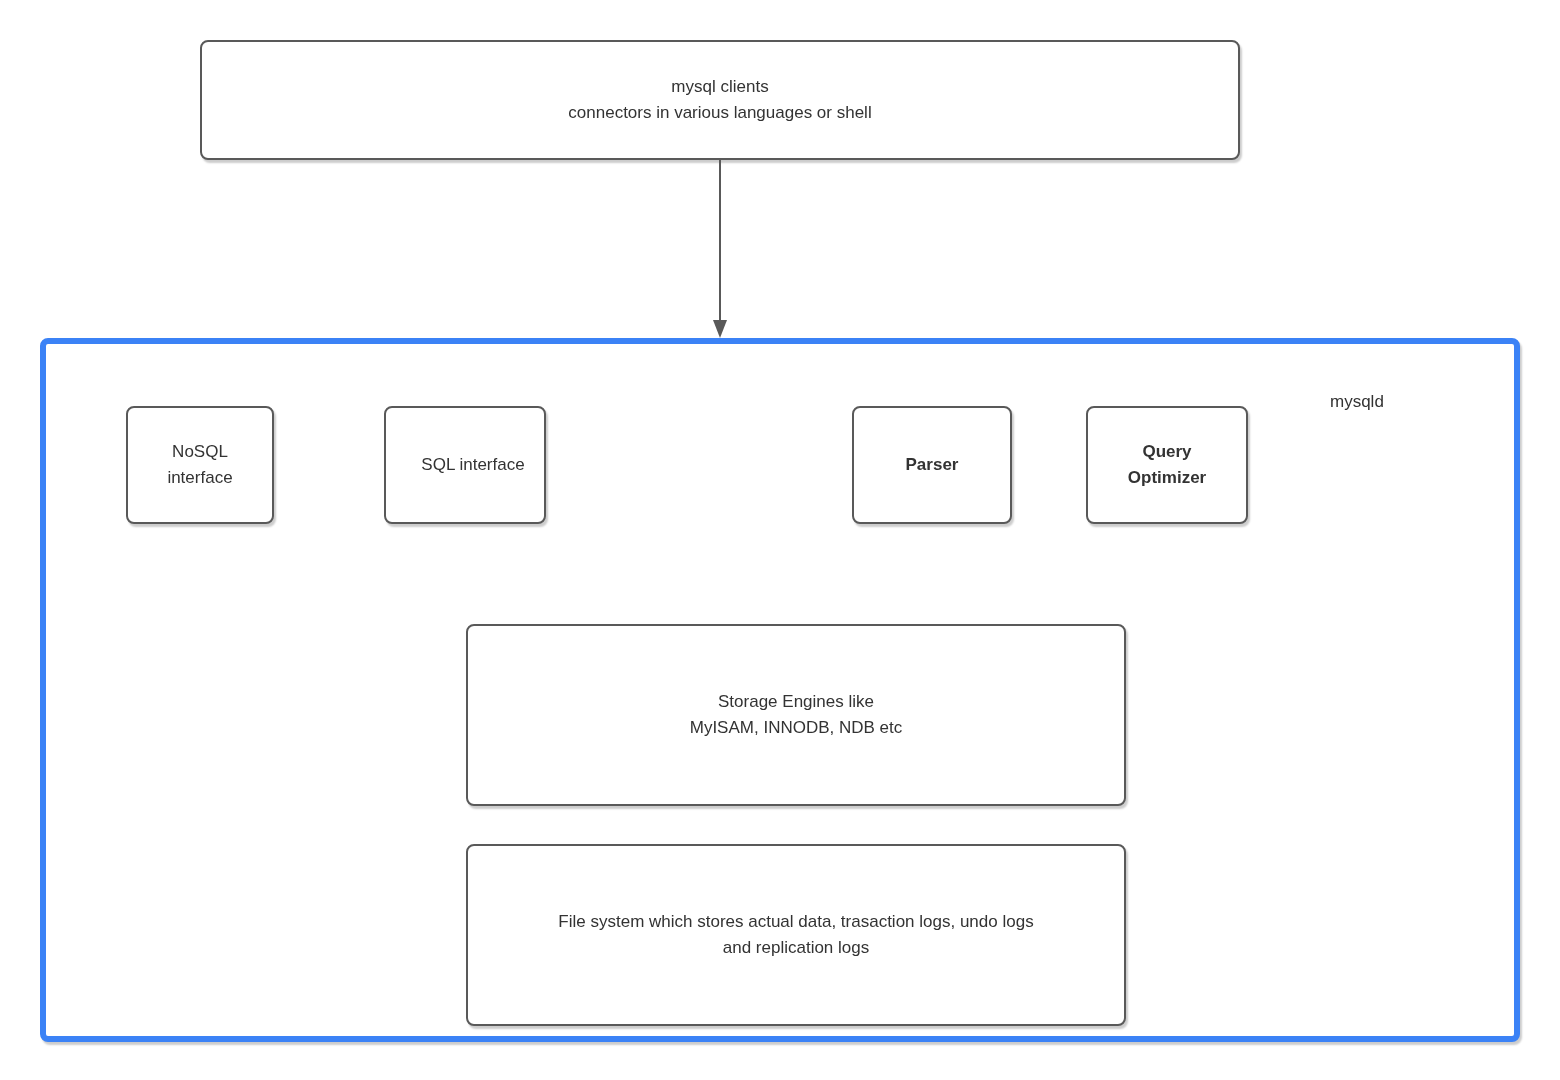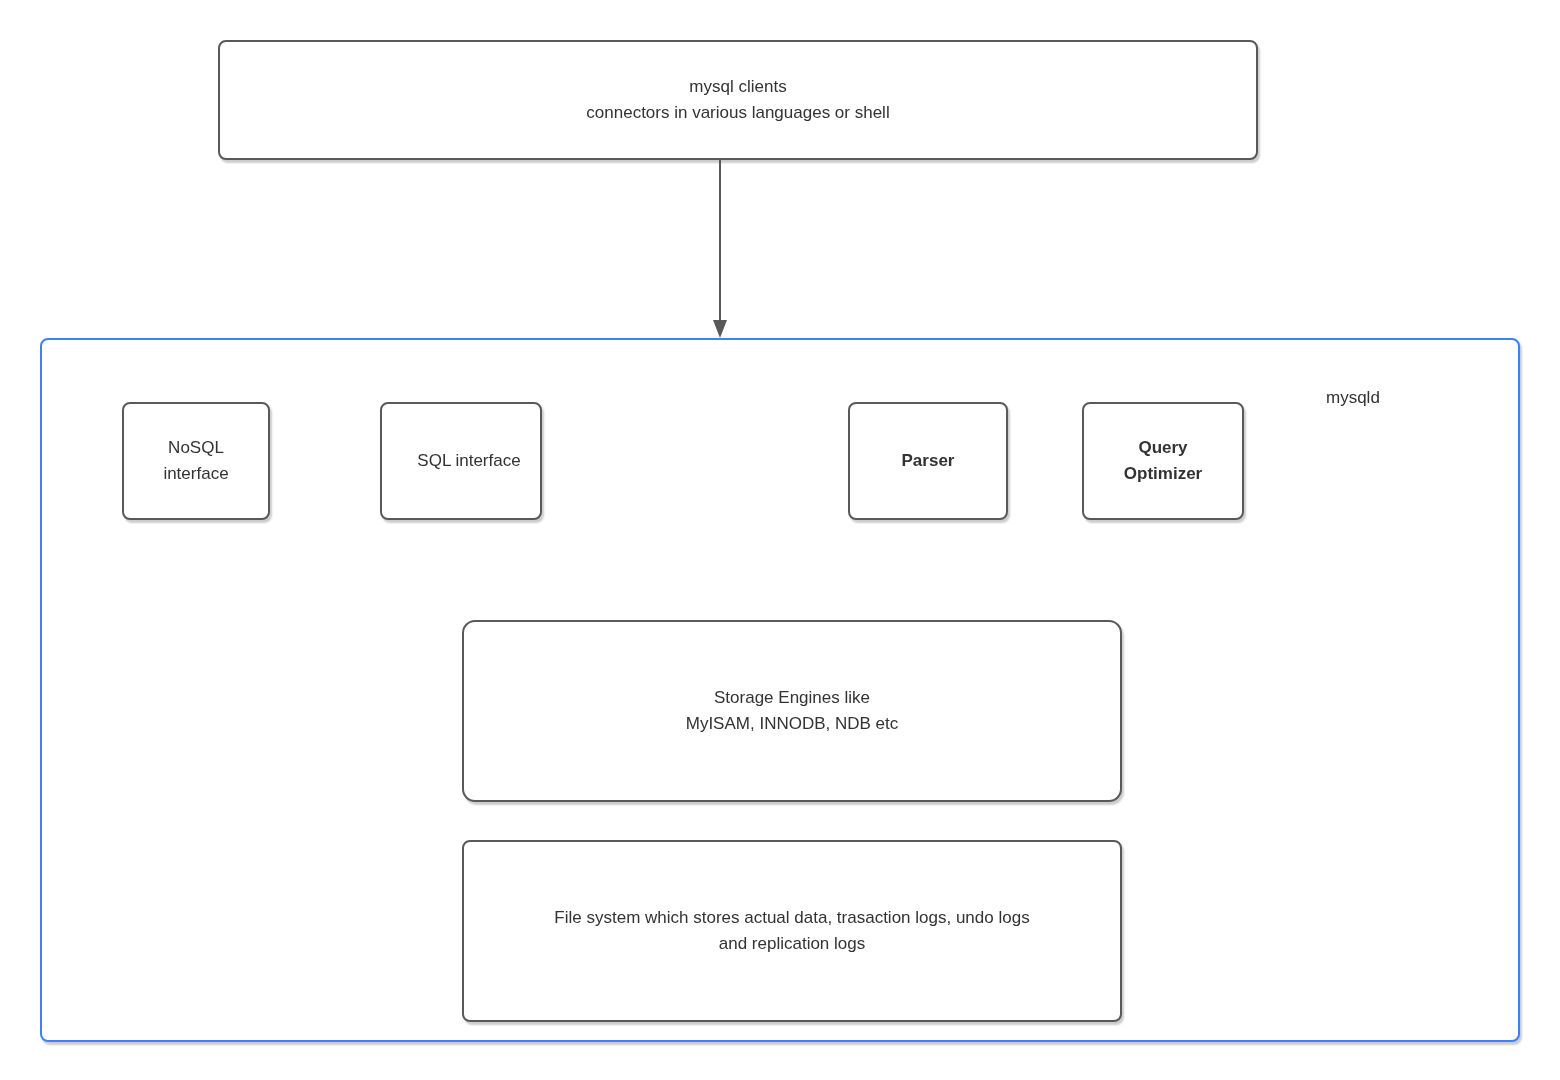--- a/index.html
+++ b/index.html
@@ -21,50 +21,50 @@
     justify-content: center;
     text-align: center;
     font-size: 17px;
     line-height: 26px;
     color: #333333;
     box-shadow: 2px 3px 2px rgba(0,0,0,0.20);
   }
   .multiline { white-space: pre-line; }
 
   
-  .clients-box { left: 200px; top: 40px; width: 1040px; height: 120px; margin-left: 18px; }
+  .clients-box { left: 200px; top: 40px; width: 1040px; height: 120px; }
 
   
   .arrow-svg { position: absolute; left: 704px; top: 160px; }
 
   
   .mysqld-container {
     position: absolute;
     left: 40px; top: 338px; width: 1480px; height: 704px;
     background: #ffffff;
-    border: 2px solid #3b82f6;
+    border: 6px solid #3b82f6;
     border-radius: 8px;
     box-shadow: 2px 3px 2px rgba(0,0,0,0.20);
   }
   .mysqld-label {
     position: absolute;
     left: 1284px; top: 48px;
     font-size: 17px;
     color: #333333;
   }
 
   
   .comp-nosql   { left: 80px;   top: 62px; width: 148px; height: 118px; }
   .comp-sql     { left: 338px;  top: 62px; width: 162px; height: 118px; padding-left: 16px; }
   .comp-caches  { left: 568px;  top: 62px; width: 162px; height: 118px; }
   .comp-parser  { left: 806px;  top: 62px; width: 160px; height: 118px; font-weight: bold; }
   .comp-query   { left: 1040px; top: 62px; width: 162px; height: 118px; font-weight: bold; }
 
   
-  .storage-box    { left: 420px; top: 280px; width: 660px; height: 182px; border-radius: 13px; }
+  .storage-box    { left: 420px; top: 280px; width: 660px; height: 182px; }
   .filesystem-box { left: 420px; top: 500px; width: 660px; height: 182px; }
 </style>
 </head>
 <body>
 
 <div class="node clients-box">
   <span class="multiline">mysql clients
 connectors in various languages or shell</span>
 </div>
 

